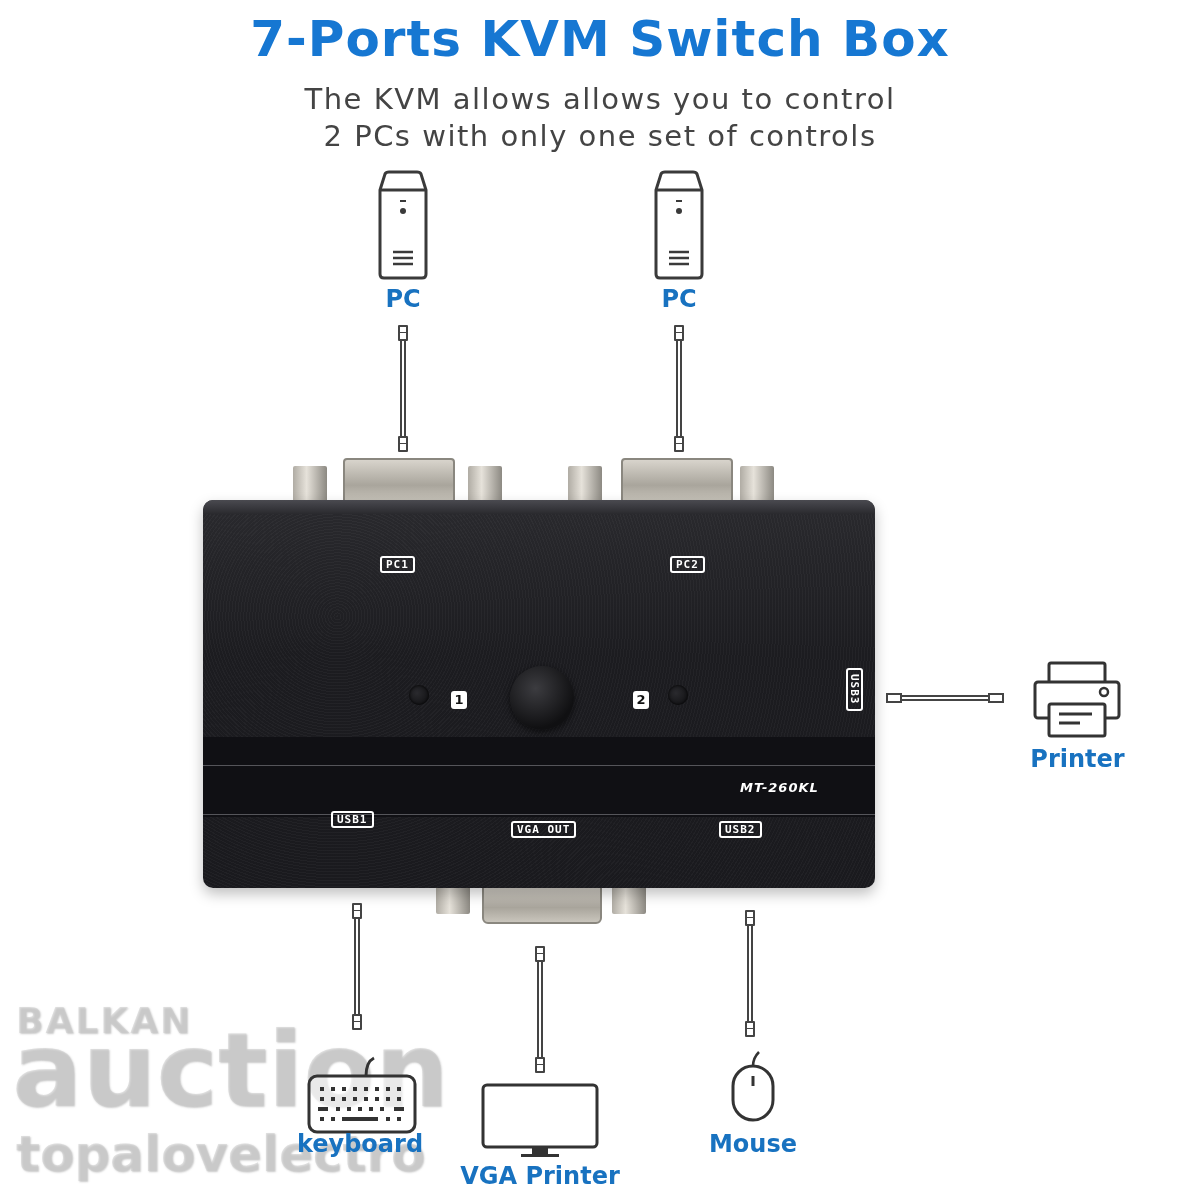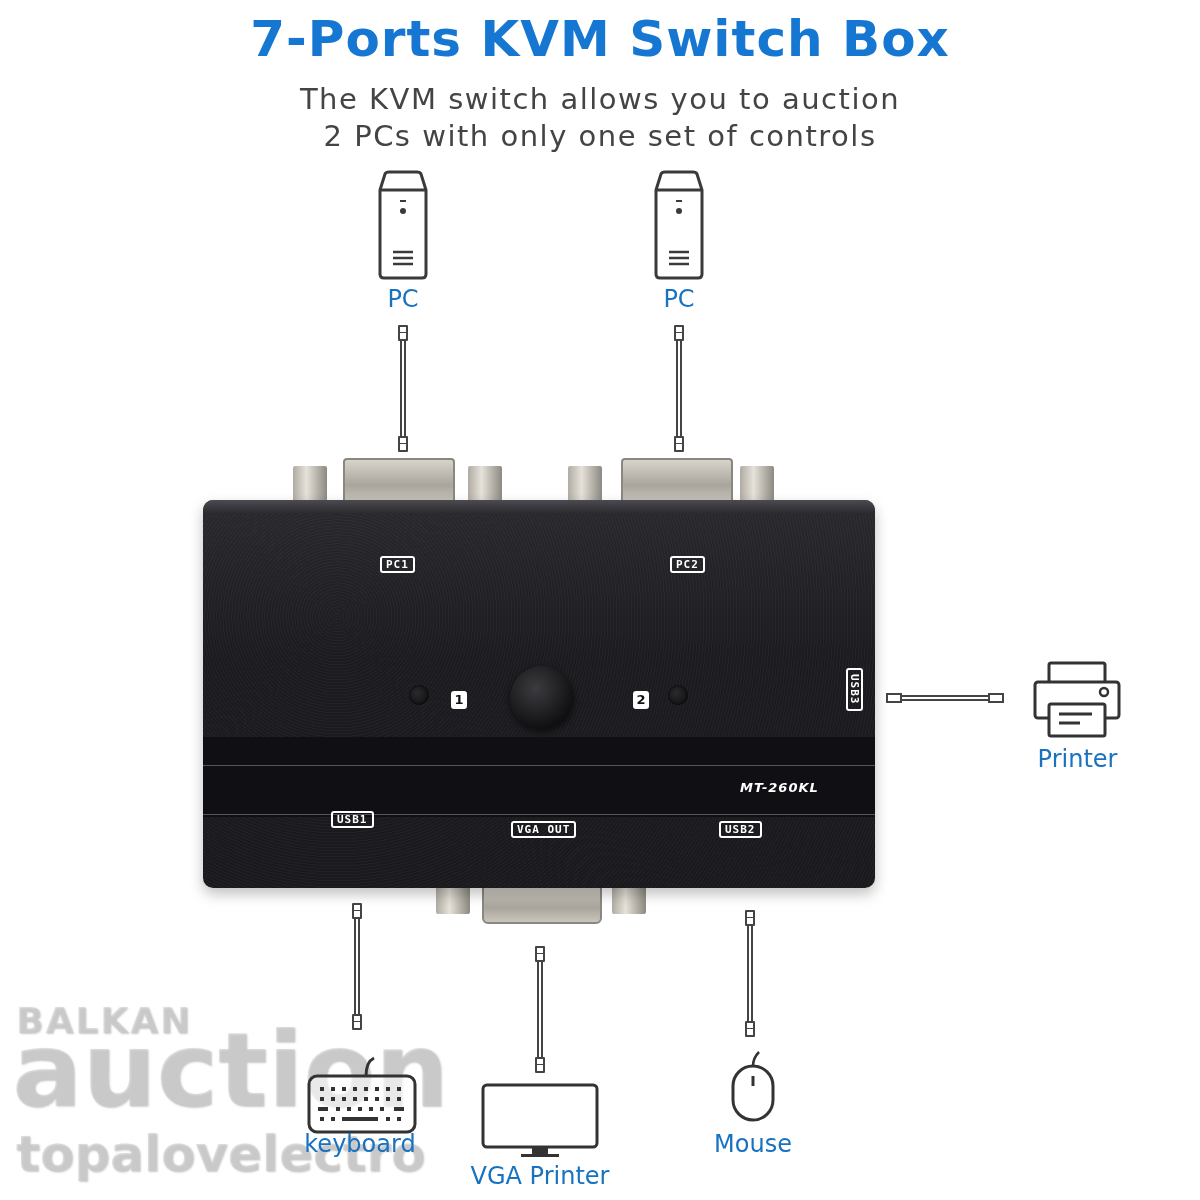--- a/index.html
+++ b/index.html
@@ -2,21 +2,21 @@
 <html><head>
 <meta charset="utf-8">
 <style>
   html, body { margin: 0; padding: 0; }
   body { width: 1200px; height: 1200px; background: #ffffff; position: relative; overflow: hidden;
          font-family: "DejaVu Sans", "Liberation Sans", sans-serif; }
   .abs { position: absolute; }
   .title { left: 0; width: 1200px; top: 8px; text-align: center; color: #1677d2; font-weight: bold;
            font-size: 50px; letter-spacing: 1px; line-height: 62px; }
   .subtitle { left: 0; width: 1200px; text-align: center; color: #444444; font-size: 29px; letter-spacing: 1.5px; line-height: 37px; }
-  .label { color: #1872c0; font-size: 24px; text-align: center; font-weight: 400; }
+  .label { color: #1872c0; font-size: 24px; text-align: center; font-weight: 700; }
   .cable-v { width: 6px; border-left: 2px solid #444; border-right: 2px solid #444; box-sizing: border-box; background: #fff; }
   .plug { width: 10px; height: 16px; border: 2px solid #444; box-sizing: border-box; background: #fff; border-radius: 1px; }
   .plug::after { content: ""; position: absolute; left: 0; right: 0; top: 5px; border-top: 1px solid #444; }
   .plug-h { width: 16px; height: 10px; border: 2px solid #444; box-sizing: border-box; background: #fff; }
   .cable-h { height: 6px; border-top: 2px solid #444; border-bottom: 2px solid #444; box-sizing: border-box; }
 
   
   .box { left: 203px; top: 500px; width: 672px; height: 388px; border-radius: 10px;
          background: linear-gradient(180deg, #2a2a2e 0%, #1c1c20 40%, #1a1a1e 100%);
          box-shadow: 0 6px 14px rgba(0,0,0,0.25); overflow: hidden; }
@@ -39,21 +39,21 @@
   .vga { background: linear-gradient(180deg,#d8d4cc,#a9a59c 60%,#c9c5bc); border: 2px solid #8a877f; border-radius: 4px 4px 0 0; box-sizing: border-box; }
   .screw { background: linear-gradient(90deg,#b0aca4,#e6e2da 40%,#8c8982); border-radius: 2px; }
 
   .watermark { color: rgba(200,200,200,0.55); font-weight: bold; text-shadow: 1px 1px 2px rgba(120,120,120,0.4); }
   svg { display: block; }
 </style>
 </head>
 <body>
 
 <div class="abs title">7-Ports KVM Switch Box</div>
-<div class="abs subtitle" style="top:81px">The KVM switch allows you to auction</div>
+<div class="abs subtitle" style="top:81px">The KVM allows allows you to control</div>
 <div class="abs subtitle" style="top:118px">2 PCs with only one set of controls</div>
 
 <div class="abs" style="left:377px;top:168px">
   <svg width="52" height="112" viewBox="0 0 52 112">
     <path d="M3 22 L3 106 Q3 110 7 110 L45 110 Q49 110 49 106 L49 22 L44 6 Q43 4 40 4 L12 4 Q9 4 8 6 Z" fill="none" stroke="#3a3a3a" stroke-width="3"></path>
     <line x1="3" y1="22" x2="49" y2="22" stroke="#3a3a3a" stroke-width="3"></line>
     <line x1="23" y1="33" x2="29" y2="33" stroke="#3a3a3a" stroke-width="2"></line>
     <circle cx="26" cy="43" r="3" fill="#3a3a3a"></circle>
     <line x1="16" y1="84" x2="36" y2="84" stroke="#3a3a3a" stroke-width="2.5"></line>
     <line x1="16" y1="90" x2="36" y2="90" stroke="#3a3a3a" stroke-width="2.5"></line>

